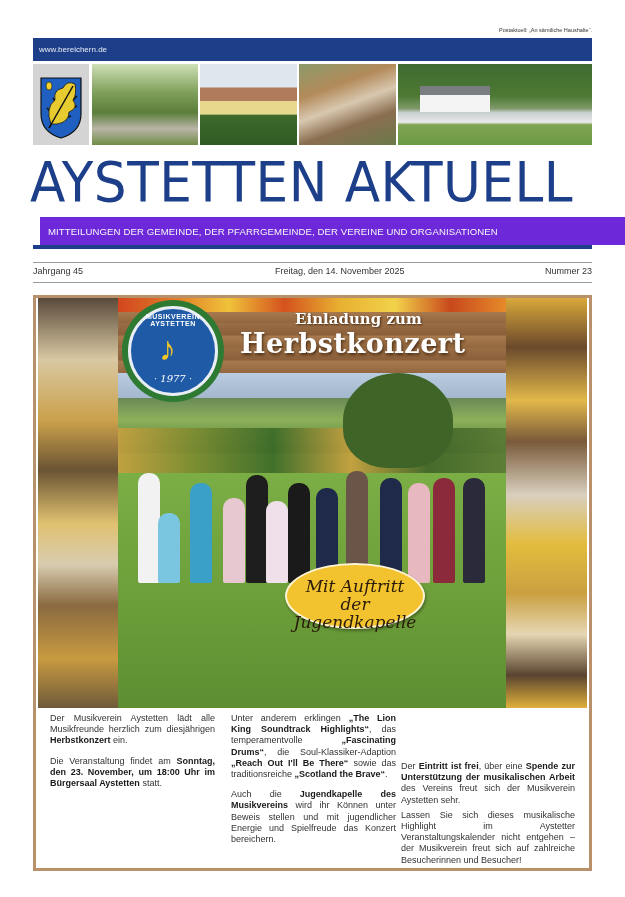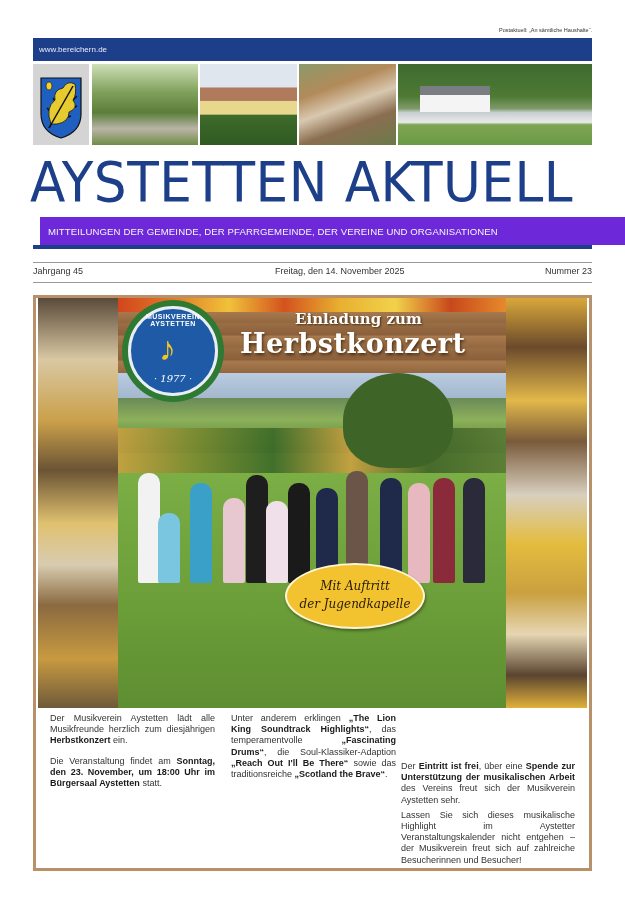--- a/index.html
+++ b/index.html
@@ -37,21 +37,21 @@
   .grass { position: absolute; left: 0; top: 175px; width: 100%; height: 235px; background: linear-gradient(180deg,#7cae46,#6a9c38 60%,#5e8e32); }
   .people { position: absolute; left: 10px; top: 170px; width: 370px; height: 115px; }
   .kid { position: absolute; bottom: 0; width: 22px; border-radius: 10px 10px 2px 2px; }
   .logo { position: absolute; left: 10px; top: 8px; width: 90px; height: 90px; border-radius: 50%; background: #1f5aa6; border: 3px solid #e9eef5; box-shadow: 0 0 0 6px #2e7a32; }
   .logo .lyre { position: absolute; left: 28px; top: 22px; font-size: 34px; color: #f2c624; line-height: 1; }
   .logo .ring { position: absolute; left: 0; top: 4px; width: 100%; text-align: center; font-size: 7px; color: #fff; font-weight: bold; letter-spacing: 0.5px; }
   .logo .year { position: absolute; left: 0; bottom: 9px; width: 100%; text-align: center; font-size: 10px; color: #fff; font-family: "DejaVu Serif", serif; font-style: italic; }
   .inv1 { position: absolute; left: 177px; top: 12px; font-family: "DejaVu Serif", serif; font-weight: bold; color: #fff; font-size: 15px; text-shadow: 1px 1px 2px #4a2e15; white-space: nowrap; }
   .inv2 { position: absolute; left: 122px; top: 30px; font-family: "DejaVu Serif", serif; font-weight: bold; color: #fff; font-size: 27px; text-shadow: 1px 2px 3px #4a2e15; white-space: nowrap; letter-spacing: 0.5px; }
   .badge { position: absolute; left: 167px; top: 265px; width: 140px; height: 66px; border-radius: 50%; background: #f2c32e; border: 2px solid #fff5d6; box-shadow: 1px 2px 3px rgba(0,0,0,0.35); text-align: center; }
-  .badge div { font-family: "DejaVu Serif", serif; font-style: italic; font-size: 12px; color: #2a1a0a; line-height: 18px; }
+  .badge div { font-family: "DejaVu Serif", serif; font-style: italic; font-size: 17px; color: #2a1a0a; line-height: 18px; }
   .badge .b1 { margin-top: 12px; }
   .datebar { position: absolute; left: 0; top: 377px; width: 100%; height: 33px; background: repeating-linear-gradient(180deg,#a67b55 0px,#b48a62 8px,#9d734d 9px,#ad835b 16px); }
   .datebar span { position: absolute; left: 6px; top: 6px; font-family: "DejaVu Serif", serif; color: #fff; font-size: 16px; white-space: nowrap; text-shadow: 1px 1px 2px #3a2410; }
   .datebar b { font-weight: bold; }
   .datebar i { font-style: normal; font-weight: normal; font-size: 14px; }
   .cols { position: absolute; left: 14px; top: 415px; width: 525px; }
   .col { position: absolute; top: 0; font-size: 9px; line-height: 11.2px; color: #333; text-align: justify; }
   .col p { margin-bottom: 9px; }
   .col b { color: #1a1a1a; }
   .c1 { left: 0; width: 165px; }
@@ -146,19 +146,20 @@
 
   </div>
 
   <div class="cols">
     <div class="col c1">
       <p><span>Der Musikverein Aystetten lädt alle Musikfreunde herzlich zum diesjährigen </span><b>Herbstkonzert</b><span> ein.</span></p>
       <p><span>Die Veranstaltung findet am </span><b>Sonntag, den 23. November, um 18:00 Uhr im Bürgersaal Aystetten</b><span> statt.</span></p>
     </div>
     <div class="col c2">
       <p><span>Unter anderem erklingen </span><b>„The Lion King Soundtrack Highlights“</b><span>, das temperamentvolle </span><b>„Fascinating Drums“</b><span>, die Soul-Klassiker-Adaption </span><b>„Reach Out I'll Be There“</b><span> sowie das traditionsreiche </span><b>„Scotland the Brave“</b><span>.</span></p>
+      <p><span>Auch die </span><b>Jugendkapelle des Musikvereins</b><span> wird ihr Können unter Beweis stellen und mit jugendlicher Energie und Spielfreude das Konzert bereichern.</span></p>
     </div>
     <div class="col c3">
       <p><span>Der </span><b>Eintritt ist frei</b><span>, über eine </span><b>Spende zur Unterstützung der musikalischen Arbeit</b><span> des Vereins freut sich der Musikverein Aystetten sehr.</span></p>
       <p>Lassen Sie sich dieses musikalische Highlight im Aystetter Veranstaltungskalender nicht entgehen – der Musikverein freut sich auf zahlreiche Besucherinnen und Besucher!</p>
     </div>
   </div>
 </div>
 
 </body></html>

